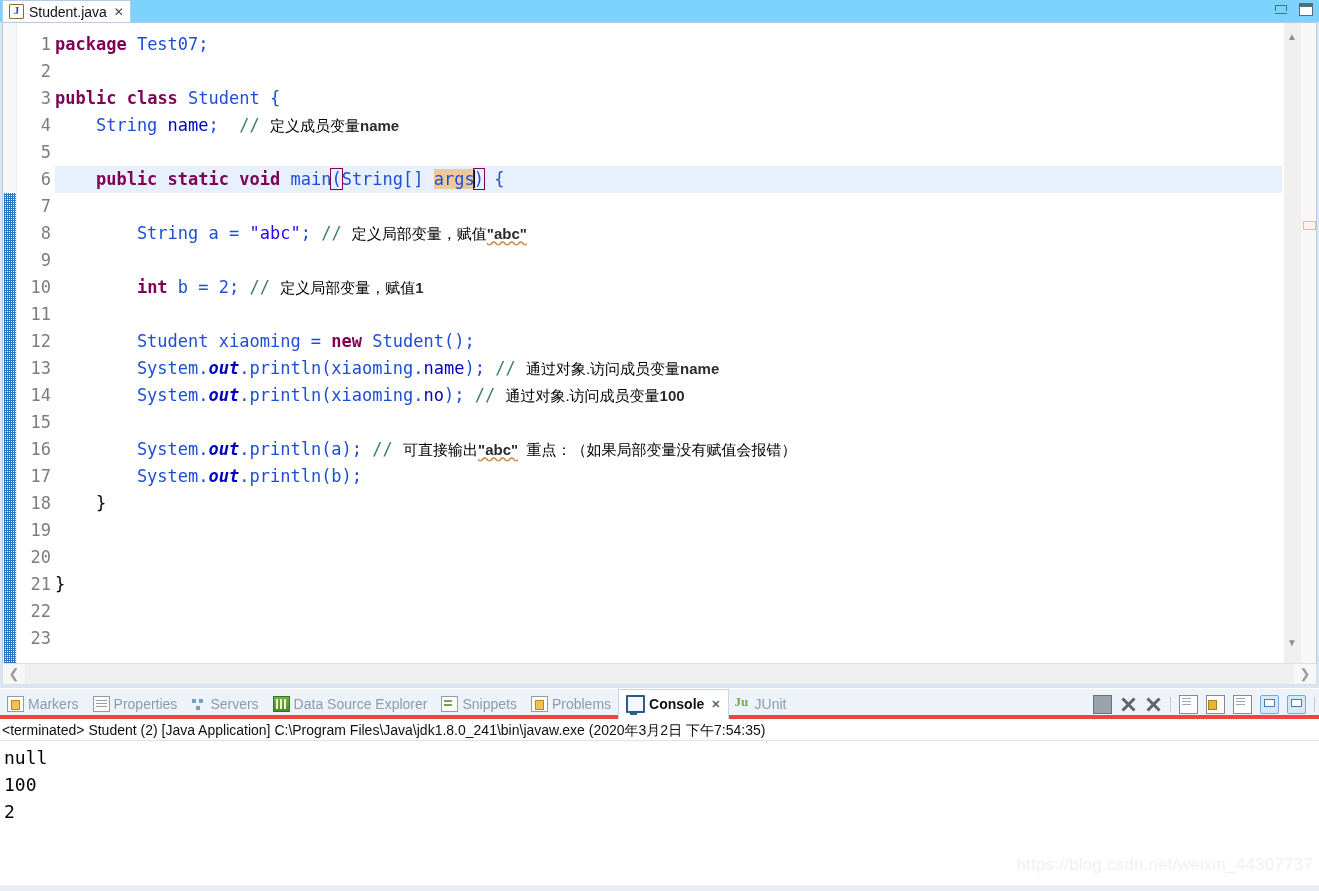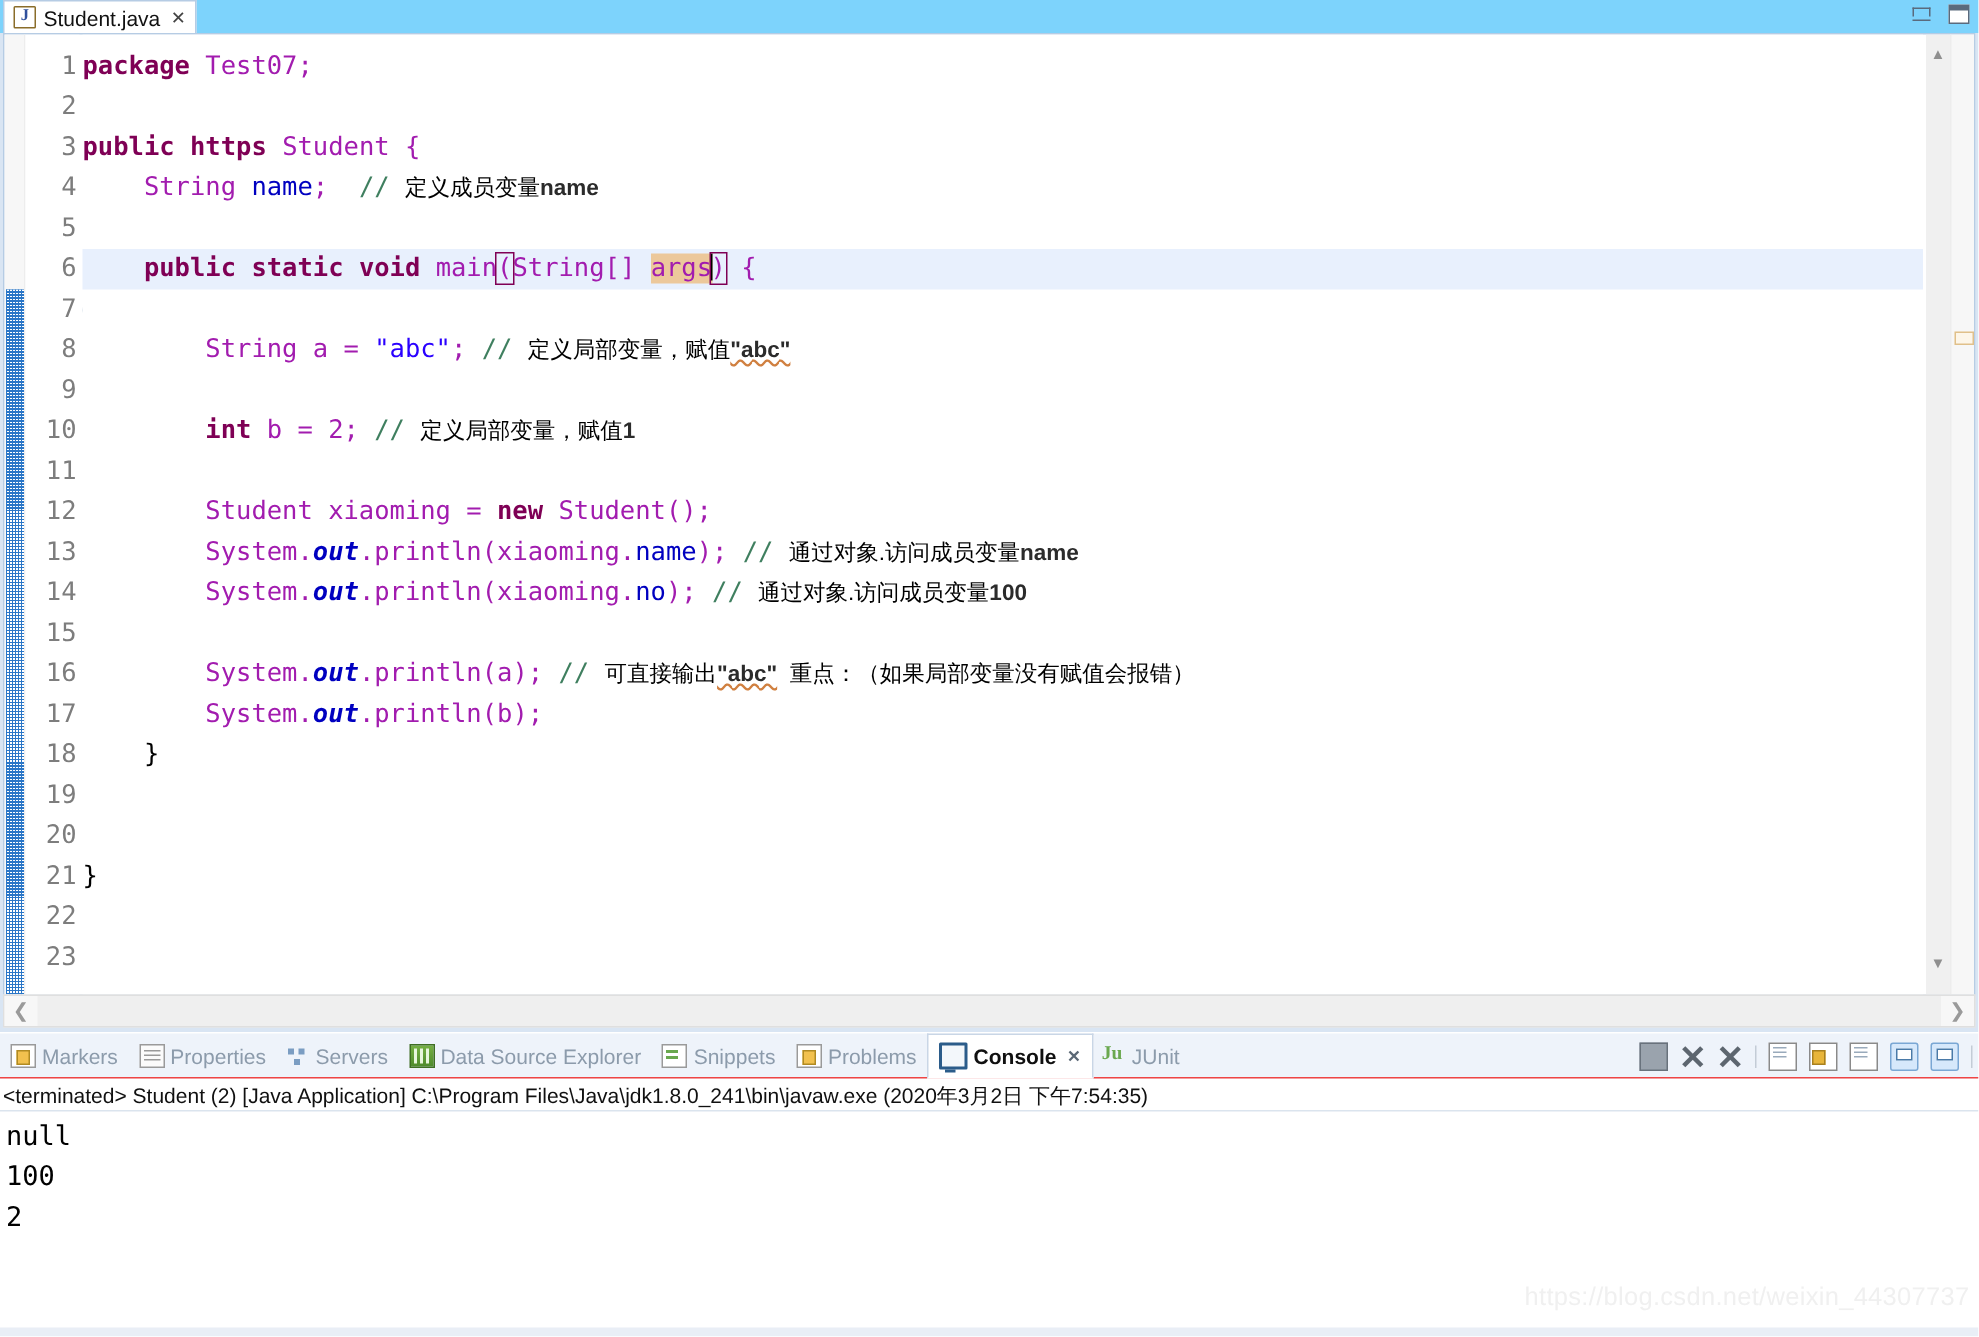--- a/index.html
+++ b/index.html
@@ -221,21 +221,21 @@
     width: calc(100% + 52px);
   }
 
   .kw      { color: #7f0055; font-weight: bold; }
   .field   { color: #0000c0; }
   .statfld { color: #0000c0; font-style: italic; font-weight: bold; }
   .str     { color: #2a00ff; }
   .cmt     { color: #3f7f5f; }
   .cmtcn   { color: #000000; font-family: "Liberation Sans", sans-serif; font-size: 15px; }
   .cmtcn-b { color: #2b2b2b; font-family: "Liberation Sans", sans-serif; font-size: 15px; font-weight: bold; }
-  .plain   { color: #a21caf; }
+  .plain   { color: #1d4ed8; }
   .hl-occ  { background: #ecc89b; }
   .brkt    { outline: 1px solid #7f0055; }
   .spell   {
     text-decoration: underline wavy #d08040;
     text-decoration-skip-ink: none;
   }
   .caret {
     display: inline-block;
     width: 0;
     border-left: 1px solid #000;
@@ -310,21 +310,21 @@
     left: 0; top: 689px;
     width: 1319px;
     height: 202px;
     background: #ffffff;
   }
   .console-tabbar {
     position: absolute;
     left: 0; top: 0;
     width: 1319px; height: 30px;
     background: #eef3fa;
-    border-bottom: 1px solid #ef4444;
+    border-bottom: 4px solid #ef4444;
     box-sizing: border-box;
     display: flex;
     align-items: flex-start;
   }
   .ctab {
     height: 30px;
     display: flex;
     align-items: center;
     gap: 4px;
     padding: 0 7px;
@@ -538,21 +538,21 @@
       <div class="ln">22</div>
       <div class="ln">23</div>
     </div>
 
     <div class="code-area">
 
       <div class="code-line"><span class="kw">package</span><span class="plain"> Test07;</span></div>
 
       <div class="code-line"> </div>
 
-      <div class="code-line"><span class="kw">public</span><span class="plain"> </span><span class="kw">https</span><span class="plain"> Student {</span></div>
+      <div class="code-line"><span class="kw">public</span><span class="plain"> </span><span class="kw">class</span><span class="plain"> Student {</span></div>
 
       <div class="code-line"><span class="plain">    String </span><span class="field">name</span><span class="plain">;  </span><span class="cmt">// </span><span class="cmtcn">定义成员变量</span><span class="cmtcn-b">name</span></div>
 
 
       <div class="code-line"> </div>
 
       <div class="code-line current"><span class="kw">    public </span><span class="kw">static </span><span class="kw">void </span><span class="plain">main</span><span class="plain brkt">(</span><span class="plain">String[] </span><span class="plain hl-occ">args</span><span class="caret"></span><span class="plain brkt">)</span><span class="plain"> {</span></div>
 
       <div class="code-line"> </div>
 

